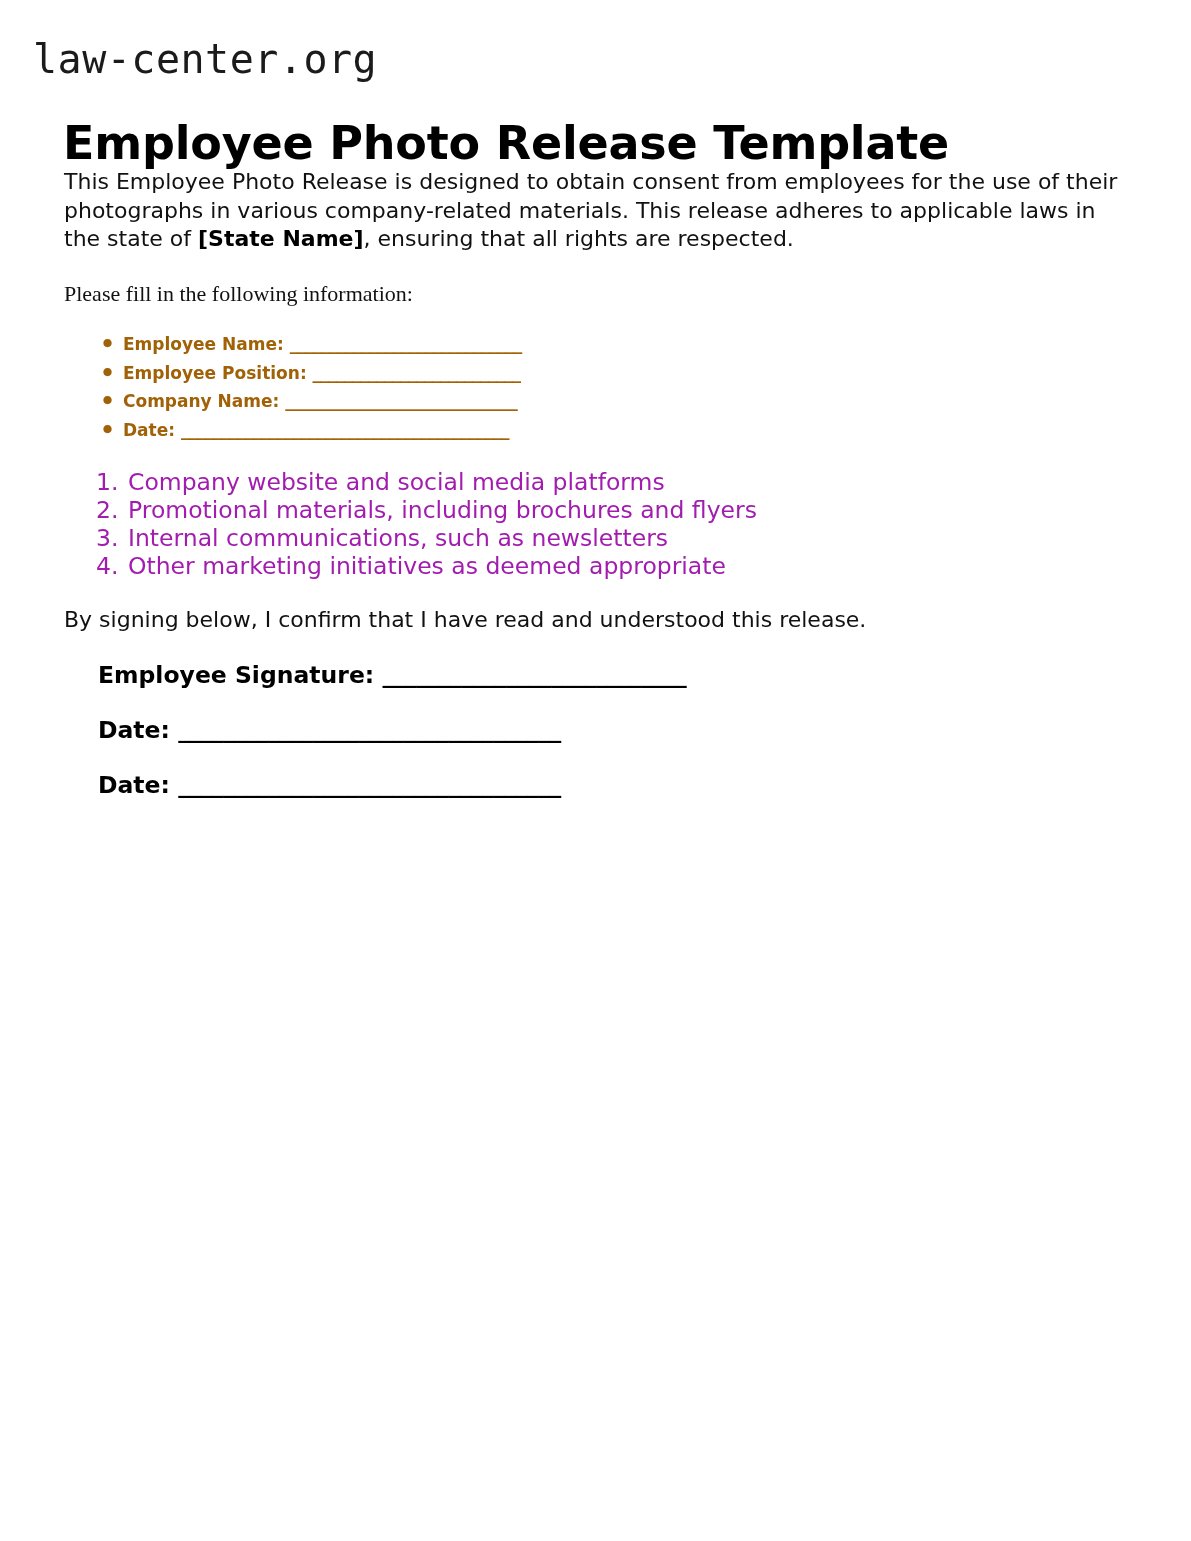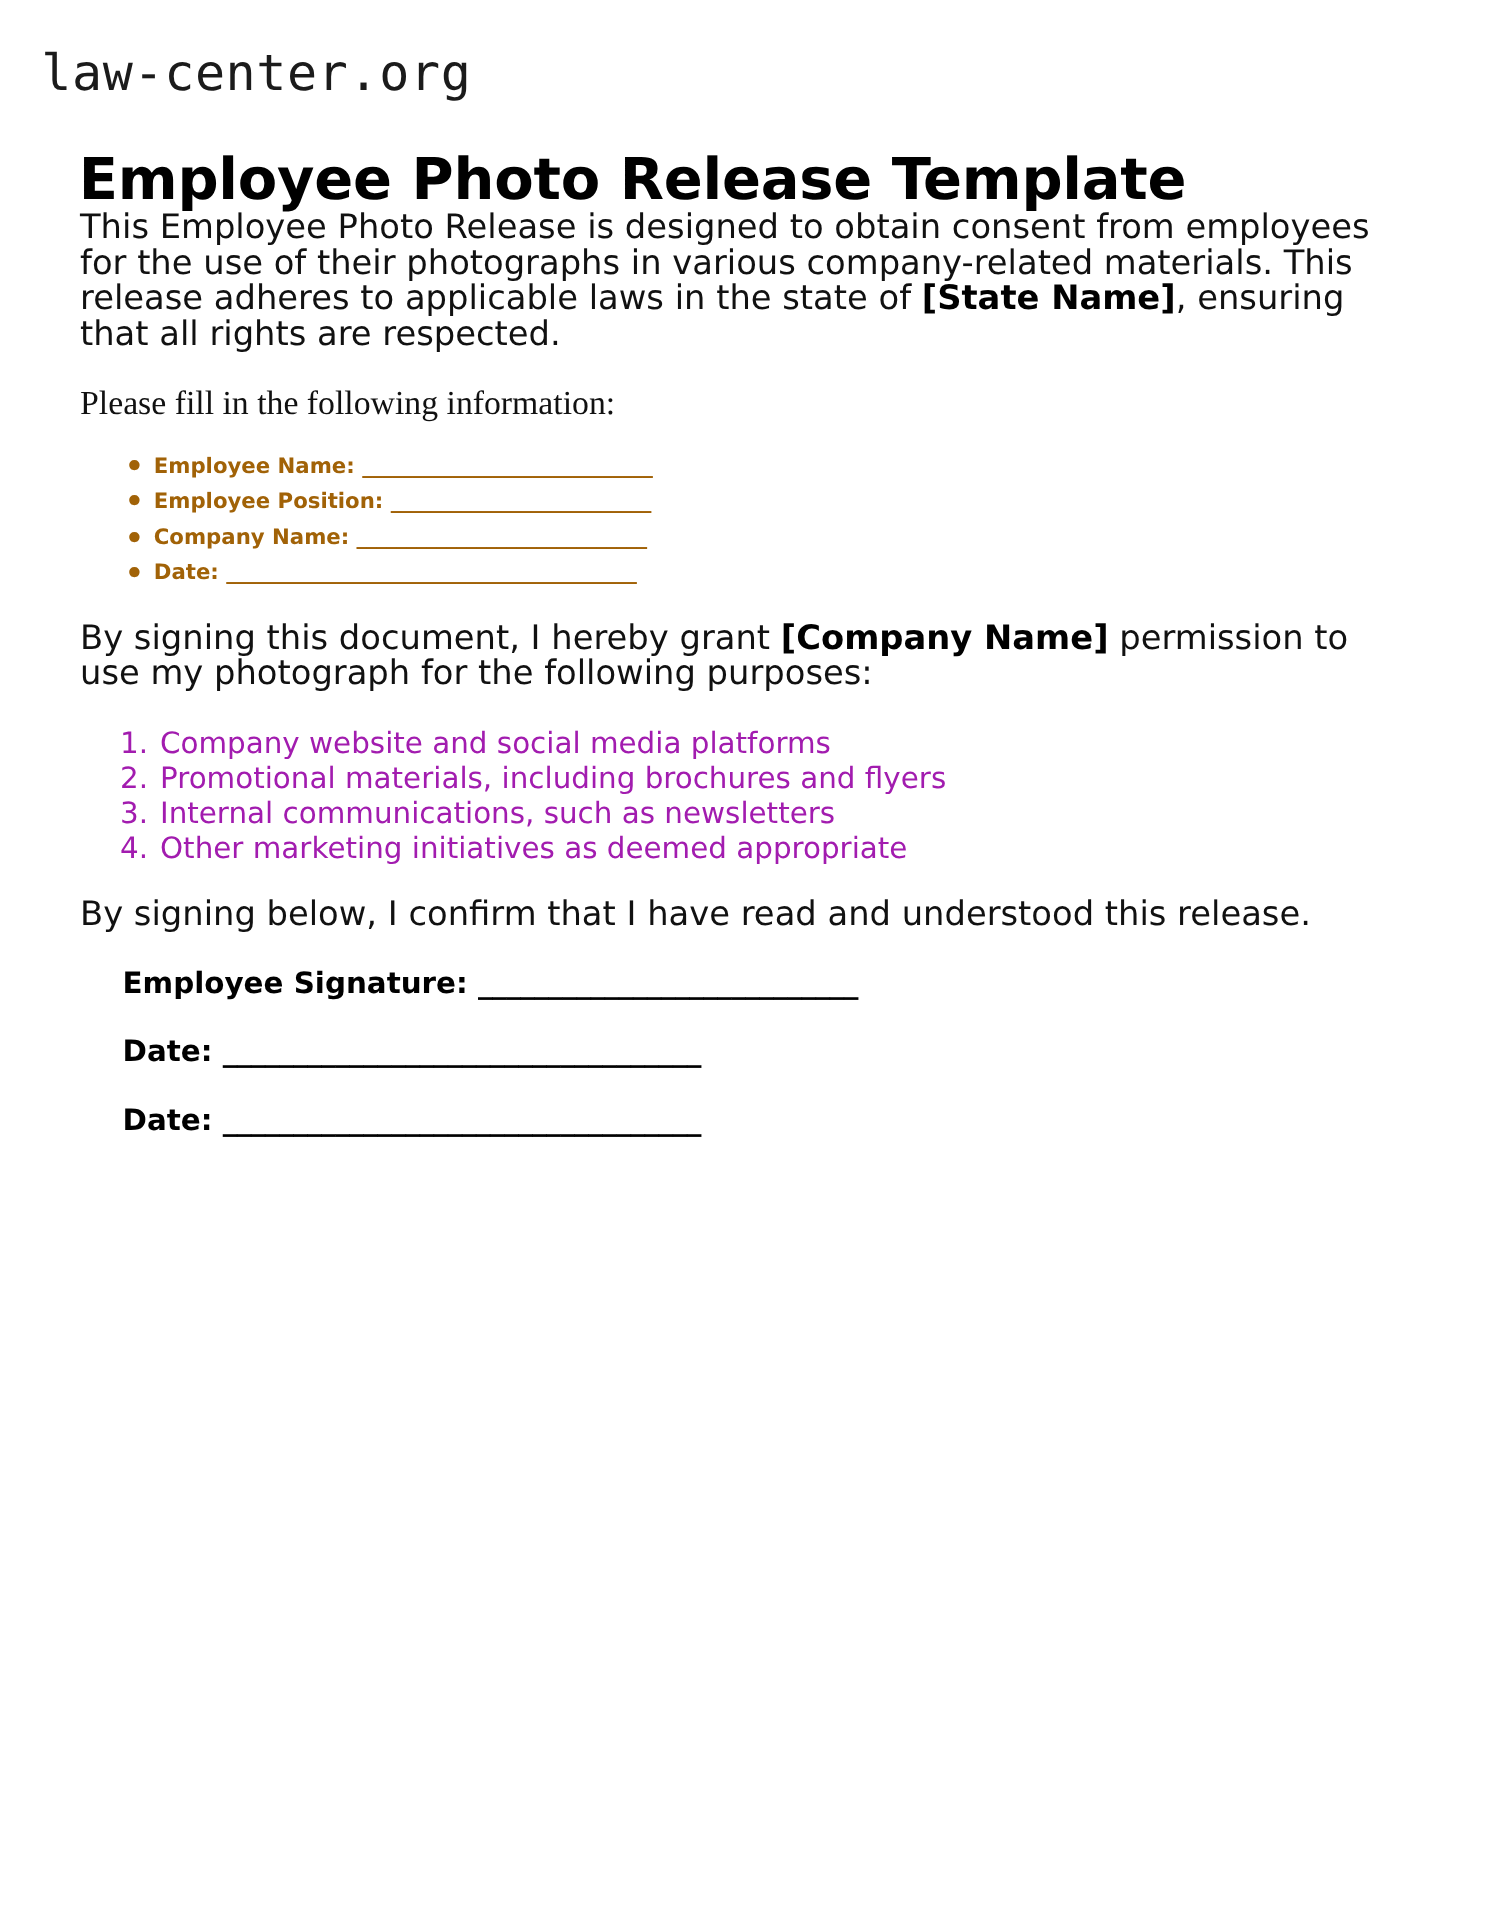--- a/index.html
+++ b/index.html
@@ -56,21 +56,21 @@
   
   .content {
     position: absolute;
     left: 64px;
     top: 168px;
     width: 1056px;
   }
 
   p.para {
     margin: 0 0 26px 0;
-    font-size: 27px;
+    font-size: 22px;
     line-height: 28.5px;
     font-weight: 400;
     color: #111111;
   }
 
   p.para b, .bold {
     font-weight: bold;
     color: #000000;
   }
 
@@ -172,21 +172,20 @@
       <li><span>Employee Name:</span>
         <span class="blank">_____________________________</span></li>
       <li><span>Employee Position:</span>
         <span class="blank">__________________________</span></li>
       <li><span>Company Name:</span>
         <span class="blank">_____________________________</span></li>
       <li><span>Date:</span>
         <span class="blank">_________________________________________</span></li>
     </ul>
 
-    <p class="para"><span>By signing this document, I hereby grant </span><b class="bold">[Company Name]</b><span> permission to use my photograph for the following purposes:</span></p>
 
     <ol class="purpose-list">
       <li>Company website and social media platforms</li>
       <li>Promotional materials, including brochures and flyers</li>
       <li>Internal communications, such as newsletters</li>
       <li>Other marketing initiatives as deemed appropriate</li>
     </ol>
 
 
     <p class="para">By signing below, I confirm that I have read and understood this release.</p>

